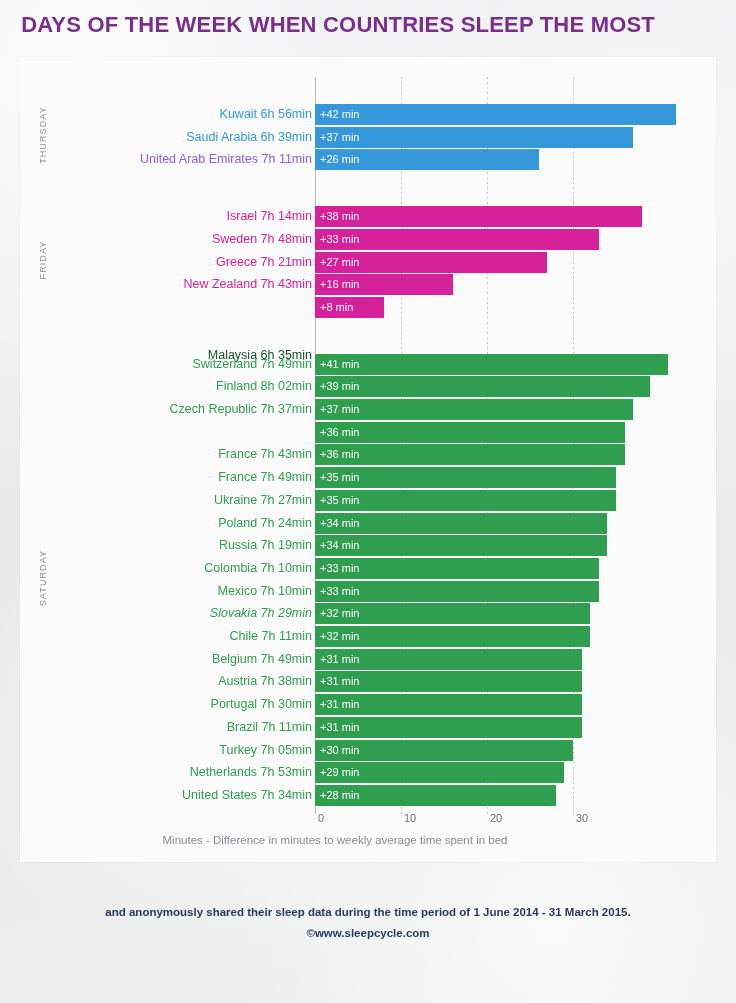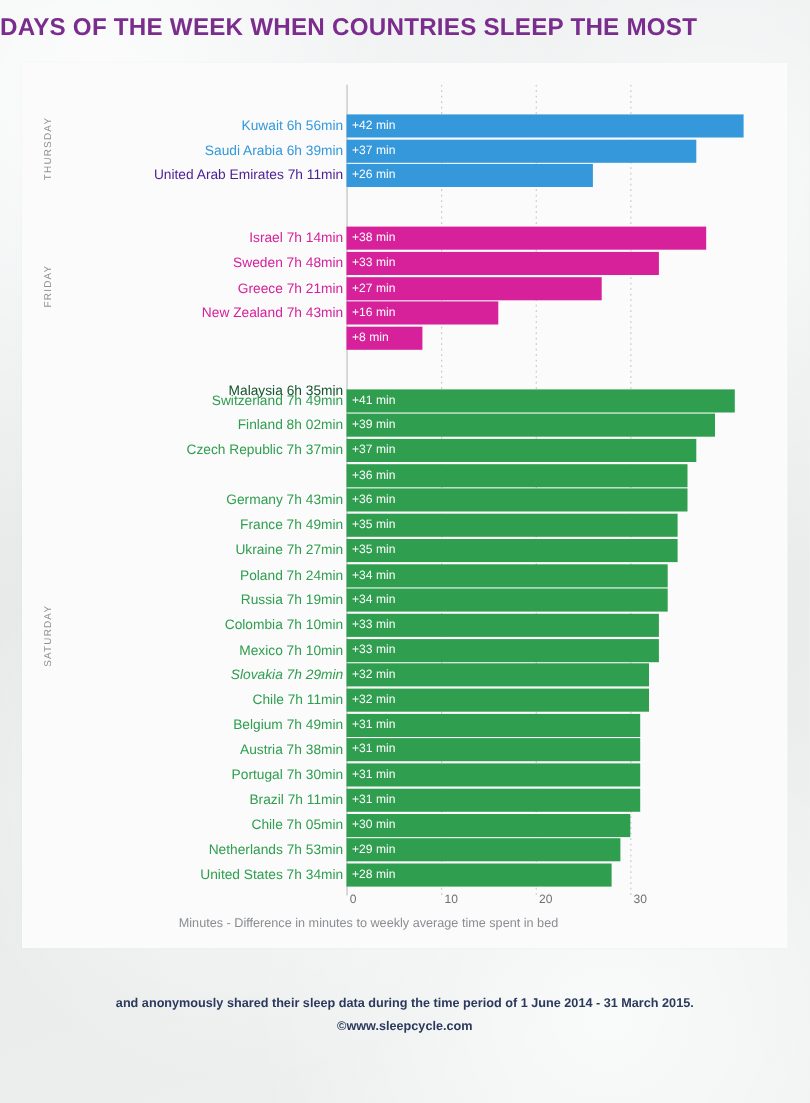--- a/index.html
+++ b/index.html
@@ -20,21 +20,21 @@
       radial-gradient(circle at 75% 92%, rgba(255,255,255,0.7) 0%, rgba(255,255,255,0) 30%),
       linear-gradient(160deg,#eceeef 0%,#e8eaea 45%,#eef0f0 100%);
     pointer-events:none;
   }
 
   .page{position:absolute;inset:0;}
 
   
   .title{
     position:absolute;left:0;top:12px;width:655px;
-    text-align:left;
+    text-align:right;
     font-size:22px;
     font-weight:bold;
     letter-spacing:0.2px;
     color:#7b2d8e;
     font-family:"Liberation Sans", sans-serif;
   }
 
   
   .card{
     position:absolute;left:20px;top:57px;
@@ -131,21 +131,21 @@
           <div class="rowlabel" style="left: 0px; width: 248px; color: rgb(52, 152, 219);">Kuwait 6h 56min</div>
           <div class="bar" style="left: 251px; width: 361.2px; background: rgb(52, 152, 219);"></div>
           <div class="barvalue" style="left: 251px;">+42 min</div>
         </div>
         <div class="row" style="top: 69.7px;">
           <div class="rowlabel" style="left: 0px; width: 248px; color: rgb(52, 152, 219);">Saudi Arabia 6h 39min</div>
           <div class="bar" style="left: 251px; width: 318.2px; background: rgb(52, 152, 219);"></div>
           <div class="barvalue" style="left: 251px;">+37 min</div>
         </div>
         <div class="row" style="top: 92.4px;">
-          <div class="rowlabel" style="left: 0px; width: 248px; color: #4c1d95;">United Arab Emirates 7h 11min</div>
+          <div class="rowlabel" style="left: 0px; width: 248px; color: #8b5cf6;">United Arab Emirates 7h 11min</div>
           <div class="bar" style="left: 251px; width: 223.6px; background: rgb(52, 152, 219);"></div>
           <div class="barvalue" style="left: 251px;">+26 min</div>
         </div>
         <div class="row" style="top: 149.1px;">
           <div class="rowlabel" style="left: 0px; width: 248px; color: rgb(214, 33, 154);">Israel 7h 14min</div>
           <div class="bar" style="left: 251px; width: 326.8px; background: rgb(214, 33, 154);"></div>
           <div class="barvalue" style="left: 251px;">+38 min</div>
         </div>
         <div class="row" style="top: 171.8px;">
           <div class="rowlabel" style="left: 0px; width: 248px; color: rgb(214, 33, 154);">Sweden 7h 48min</div>
@@ -180,21 +180,21 @@
         <div class="row" style="top: 342px;">
           <div class="rowlabel" style="left: 0px; width: 248px; color: rgb(47, 158, 79);">Czech Republic 7h 37min</div>
           <div class="bar" style="left: 251px; width: 318.2px; background: rgb(47, 158, 79);"></div>
           <div class="barvalue" style="left: 251px;">+37 min</div>
         </div>
         <div class="row" style="top: 364.7px;">
           <div class="bar" style="left: 251px; width: 309.6px; background: rgb(47, 158, 79);"></div>
           <div class="barvalue" style="left: 251px;">+36 min</div>
         </div>
         <div class="row" style="top: 387.4px;">
-          <div class="rowlabel" style="left: 0px; width: 248px; color: rgb(47, 158, 79);">Germany 7h 43min</div>
+          <div class="rowlabel" style="left: 0px; width: 248px; color: rgb(47, 158, 79);">France 7h 43min</div>
           <div class="bar" style="left: 251px; width: 309.6px; background: rgb(47, 158, 79);"></div>
           <div class="barvalue" style="left: 251px;">+36 min</div>
         </div>
         <div class="row" style="top: 410.1px;">
           <div class="rowlabel" style="left: 0px; width: 248px; color: rgb(47, 158, 79);">France 7h 49min</div>
           <div class="bar" style="left: 251px; width: 301px; background: rgb(47, 158, 79);"></div>
           <div class="barvalue" style="left: 251px;">+35 min</div>
         </div>
         <div class="row" style="top: 432.8px;">
           <div class="rowlabel" style="left: 0px; width: 248px; color: rgb(47, 158, 79);">Ukraine 7h 27min</div>
@@ -245,21 +245,21 @@
           <div class="rowlabel" style="left: 0px; width: 248px; color: rgb(47, 158, 79);">Portugal 7h 30min</div>
           <div class="bar" style="left: 251px; width: 266.6px; background: rgb(47, 158, 79);"></div>
           <div class="barvalue" style="left: 251px;">+31 min</div>
         </div>
         <div class="row" style="top: 659.8px;">
           <div class="rowlabel" style="left: 0px; width: 248px; color: rgb(47, 158, 79);">Brazil 7h 11min</div>
           <div class="bar" style="left: 251px; width: 266.6px; background: rgb(47, 158, 79);"></div>
           <div class="barvalue" style="left: 251px;">+31 min</div>
         </div>
         <div class="row" style="top: 682.5px;">
-          <div class="rowlabel" style="left: 0px; width: 248px; color: rgb(47, 158, 79);">Chile 7h 05min</div>
+          <div class="rowlabel" style="left: 0px; width: 248px; color: rgb(47, 158, 79);">Turkey 7h 05min</div>
           <div class="bar" style="left: 251px; width: 258px; background: rgb(47, 158, 79);"></div>
           <div class="barvalue" style="left: 251px;">+30 min</div>
         </div>
         <div class="row" style="top: 705.2px;">
           <div class="rowlabel" style="left: 0px; width: 248px; color: rgb(47, 158, 79);">Netherlands 7h 53min</div>
           <div class="bar" style="left: 251px; width: 249.4px; background: rgb(47, 158, 79);"></div>
           <div class="barvalue" style="left: 251px;">+29 min</div>
         </div>
         <div class="row" style="top: 727.9px;">
           <div class="rowlabel" style="left: 0px; width: 248px; color: rgb(47, 158, 79);">United States 7h 34min</div>

